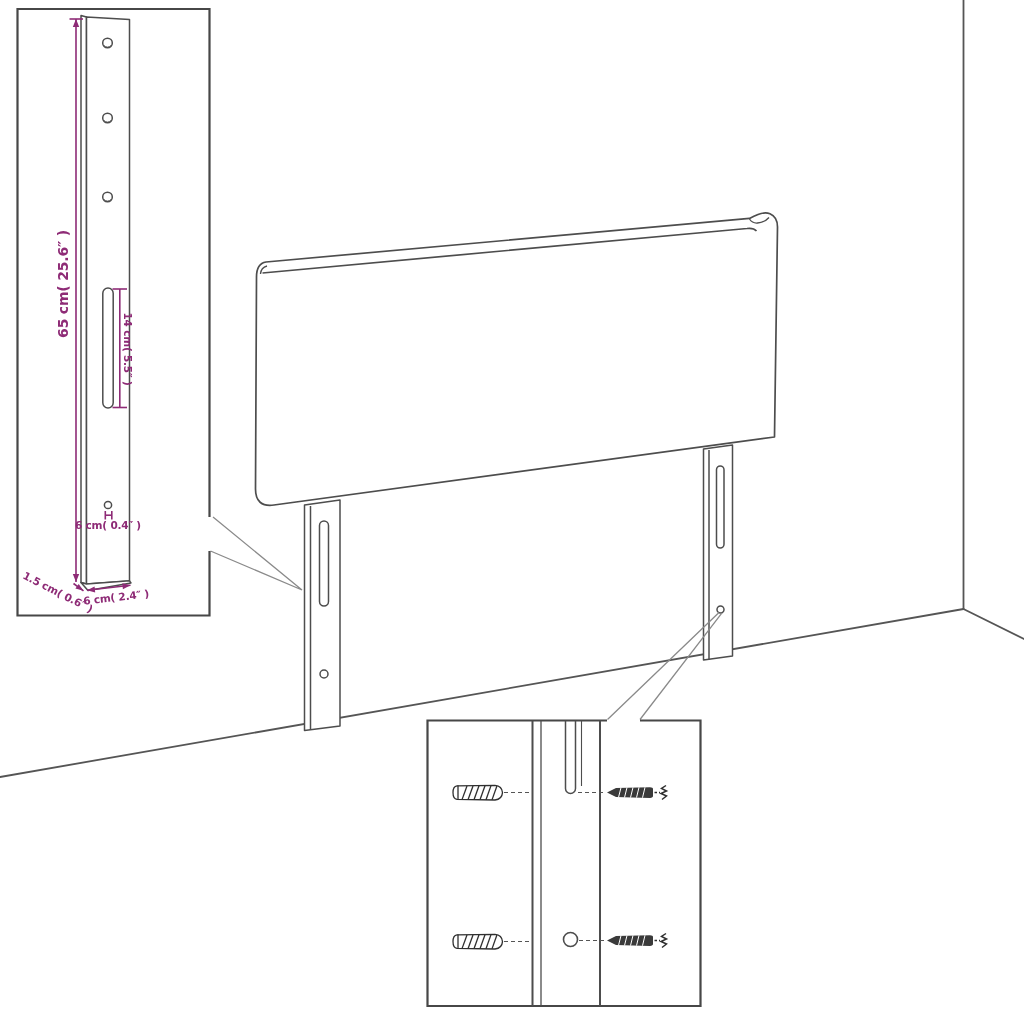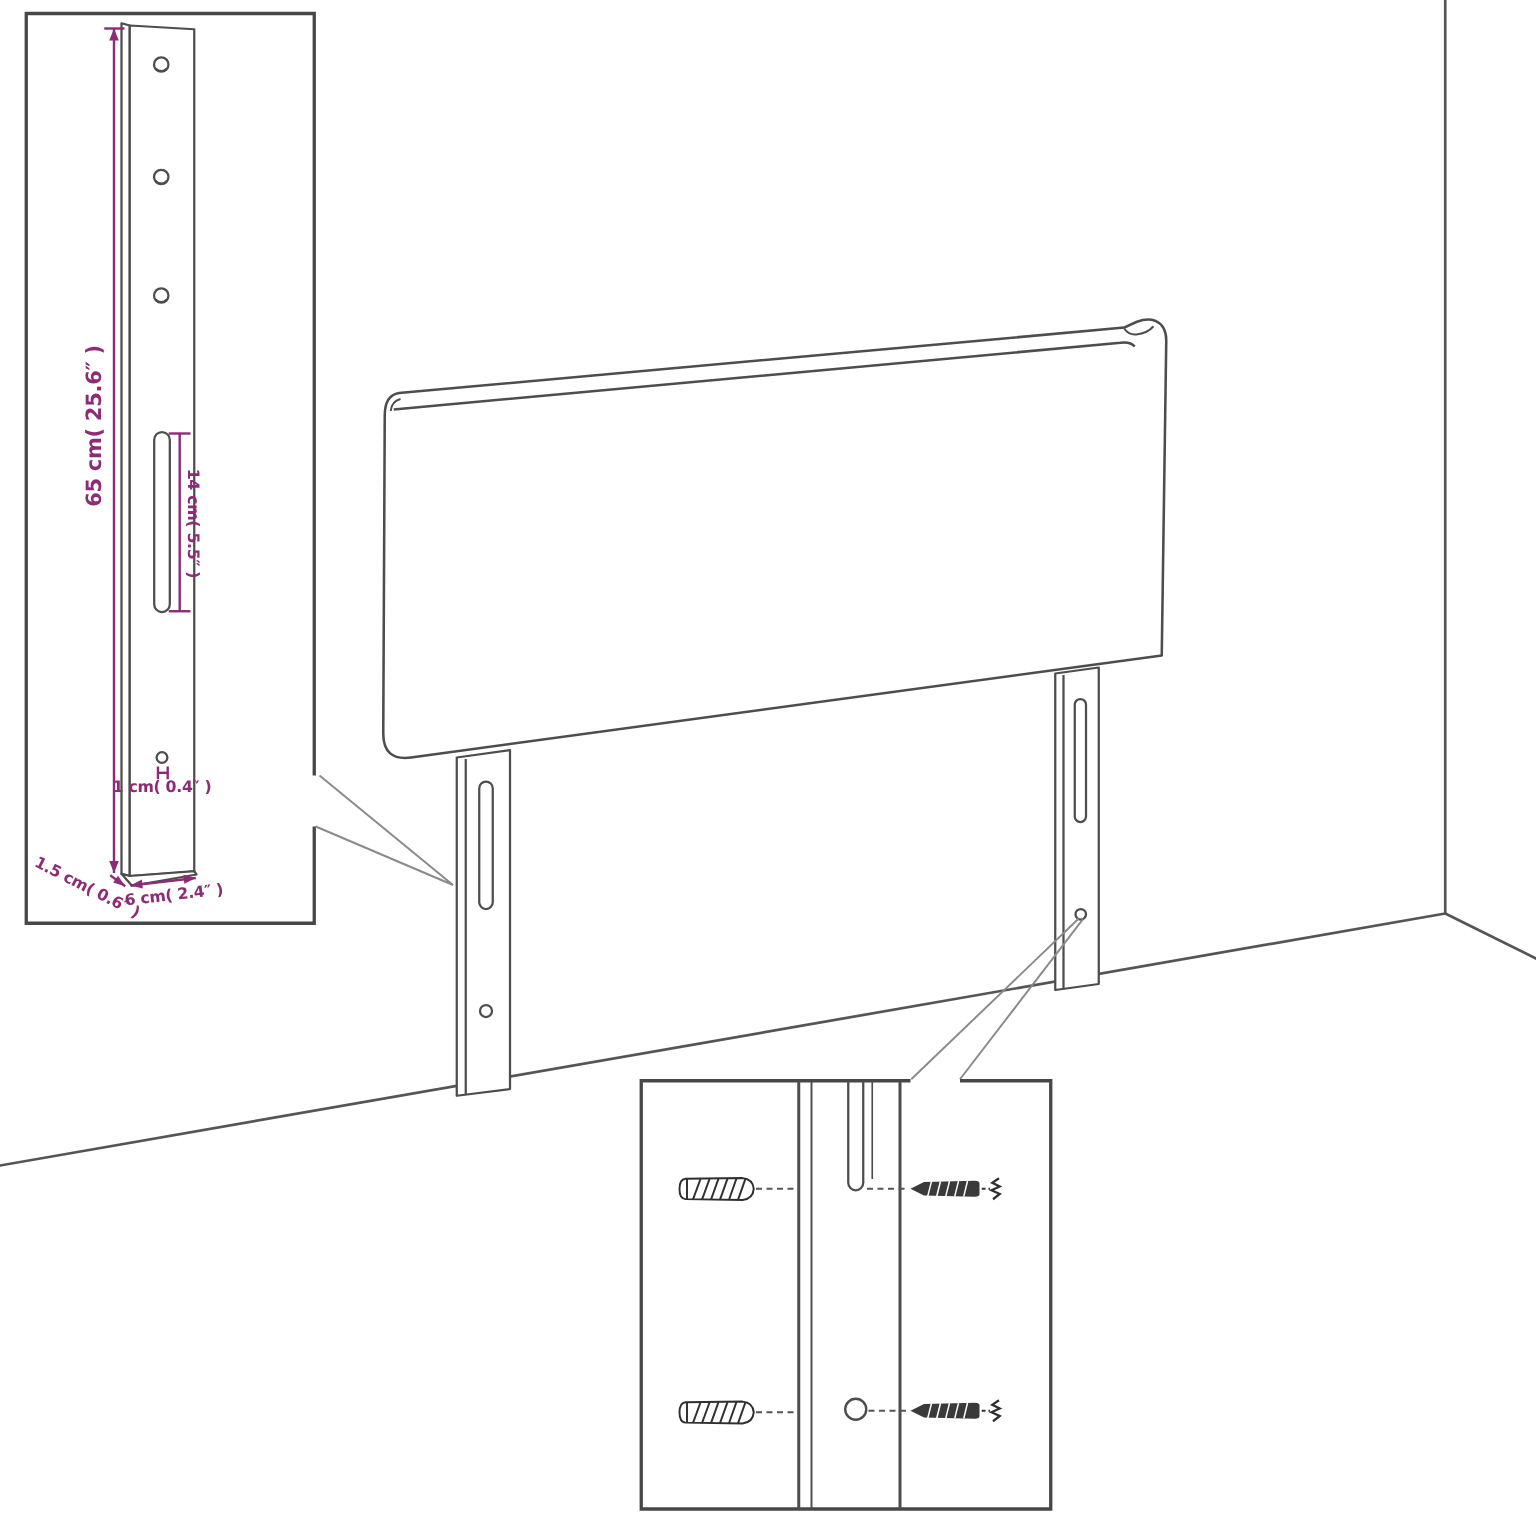--- a/index.html
+++ b/index.html
@@ -174,18 +174,18 @@
         <line x1="504" y1="941.5" x2="531" y2="941.5"></line>
         <line x1="579" y1="940.5" x2="605" y2="940.5"></line>
       </g>
     </g>
   </svg>
 
   <div class="dim-label lbl-65" style="left:63px; top:284px; transform:translate(-50%,-50%) rotate(-90deg);">65 cm( 25.6″ )</div>
 
   <div class="dim-label lbl-sm" style="left:128px; top:349px; transform:translate(-50%,-50%) rotate(90deg);">14 cm( 5.5″ )</div>
 
-  <div class="dim-label lbl-sm" style="left:108px; top:525px; transform:translate(-50%,-50%);">1 cm( 0.4″ )</div>
+  <div class="dim-label lbl-sm" style="left:108px; top:525px; transform:translate(-50%,-50%);">6 cm( 0.4″ )</div>
 
   <div class="dim-label lbl-sm" style="left:58px; top:592px; transform:translate(-50%,-50%) rotate(27deg);">1.5 cm( 0.6″ )</div>
 
   <div class="dim-label lbl-sm" style="left:116px; top:597px; transform:translate(-50%,-50%) rotate(-6.5deg);">6 cm( 2.4″ )</div>
 </div>
 
 </body></html>

